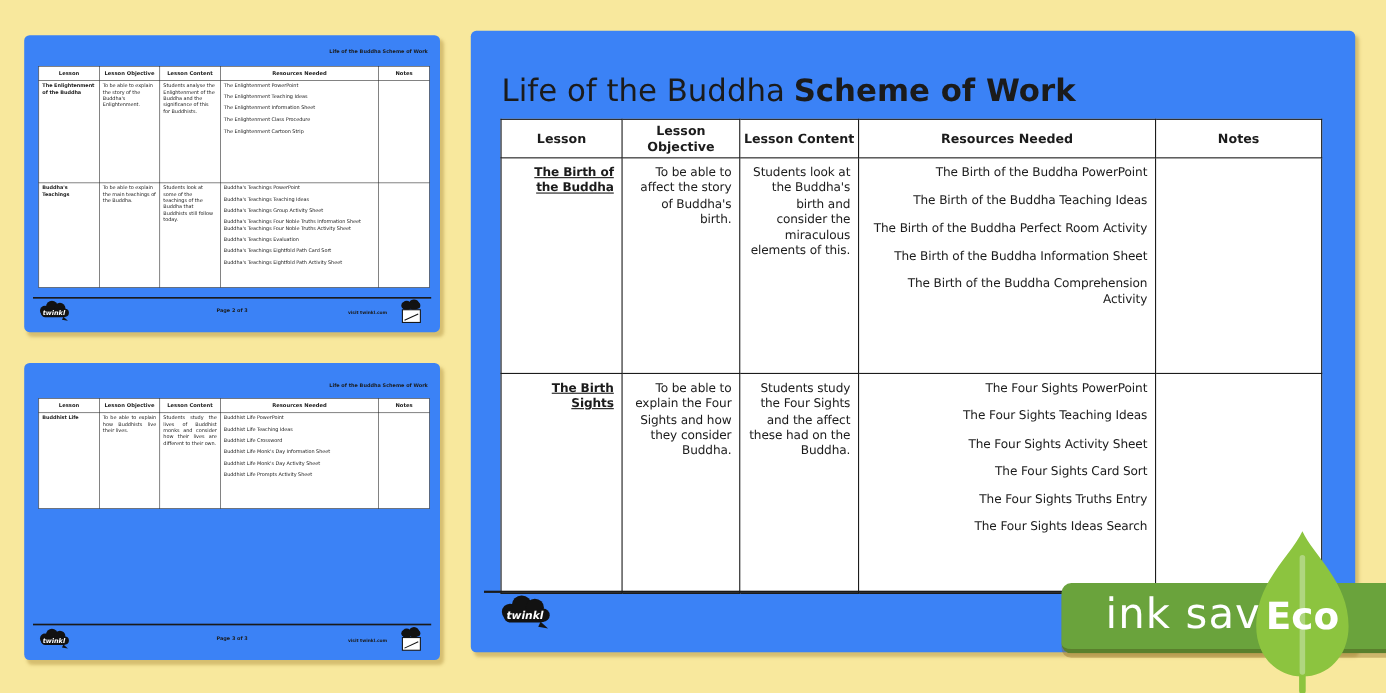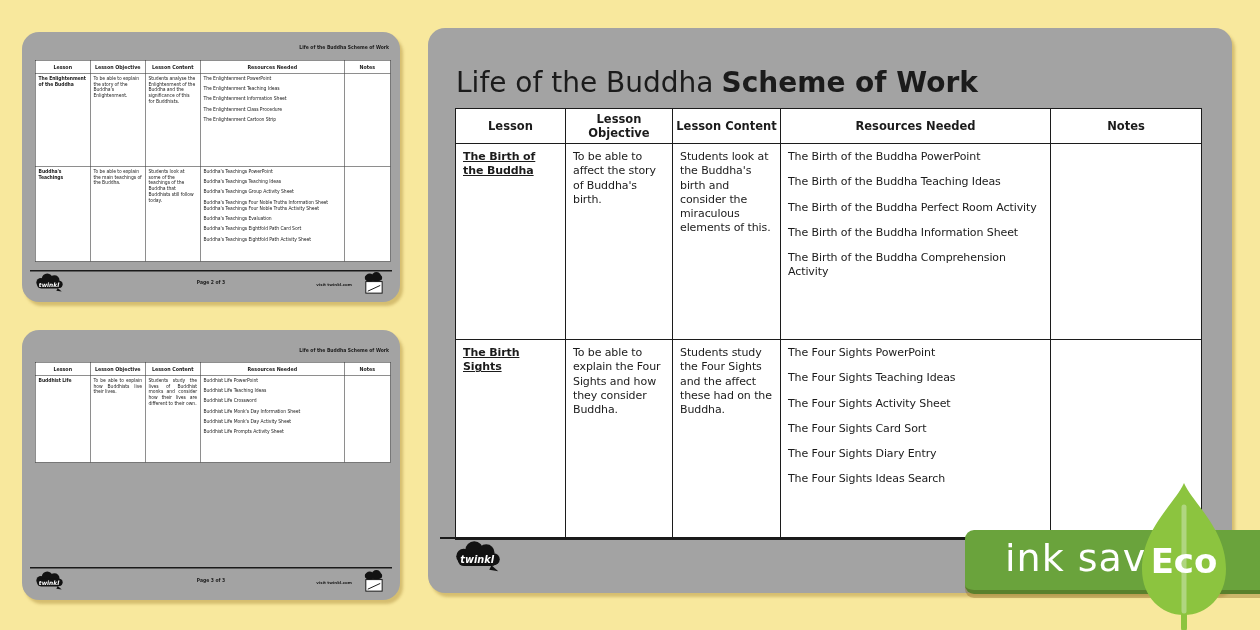--- a/index.html
+++ b/index.html
@@ -3,42 +3,42 @@
 <meta charset="utf-8">
 <style>
   * { margin:0; padding:0; box-sizing:border-box; }
   html,body { width:1260px; height:630px; }
   body {
     position:relative; overflow:hidden;
     background:#f8e89d;
     font-family:"DejaVu Sans", sans-serif;
     color:#1b1b1b;
   }
-  .page { position:absolute; background:#a3a3a3; border-radius:17px;
+  .page { position:absolute; background:#3b82f6; border-radius:5px;
           box-shadow:3px 4px 3px rgba(150,112,30,.35); }
   .page-main { left:428px; top:28px; width:804px; height:565px; }
   .page-sm { left:22px; width:378px; height:270px; }
   #page2 { top:32px; } #page3 { top:330px; }
   .sm-inner { position:absolute; left:0; top:0; width:756px; height:540px;
               transform:scale(.5); transform-origin:0 0; }
 
   
   table { border-collapse:collapse; table-layout:fixed; background:#fff; }
   th,td { border:1px solid #1c1c1c; vertical-align:top; }
   th { font-weight:bold; text-align:center; vertical-align:middle; padding:3px 2px; }
   td { padding:6px 7px; letter-spacing:-.1px; }
   .lesson-name { font-weight:bold; }
   .res-line { white-space:normal; }
 
   
   .title { position:absolute; left:28px; top:38px; font-size:28px; white-space:nowrap; }
   .title .t-bold { font-weight:bold; margin-left:8px; }
   .page-main .tablewrap { position:absolute; left:27px; top:80px; }
   .page-main th { font-size:11.5px; height:27px; }
-  .page-main td { font-size:11px; line-height:1.3; }
+  .page-main td { font-size:11px; line-height:1.3;text-align:right; }
   .page-main tbody tr:nth-child(1) td { height:196px; }
   .page-main tbody tr:nth-child(2) td { height:200px; }
   .page-main .cell-lesson .lesson-name { text-decoration:underline; }
   .page-main .res-line { margin-bottom:11px; }
   .footer-rule { position:absolute; background:#1a1a1a; }
   .page-main .footer-rule { left:12px; right:12px; top:509px; height:2px; }
   .page-main .logo { position:absolute; left:26px; top:512px; width:48px; height:34px; }
   .page-main .pageno { position:absolute; left:0; right:0; top:524px; text-align:center;
                        font-size:9px; font-weight:bold; }
 
@@ -254,21 +254,21 @@
           </tr>
           <tr>
             <td class="cell-lesson"><span class="lesson-name">The Birth Sights</span></td>
             <td class="cell-objective">To be able to explain the Four Sights and how they consider Buddha.</td>
             <td class="cell-content">Students study the Four Sights and the affect these had on the Buddha.</td>
             <td class="cell-resources">
               <div class="res-line">The Four Sights PowerPoint</div>
               <div class="res-line">The Four Sights Teaching Ideas</div>
               <div class="res-line">The Four Sights Activity Sheet</div>
               <div class="res-line">The Four Sights Card Sort</div>
-              <div class="res-line">The Four Sights Diary Entry</div>
+              <div class="res-line">The Four Sights Truths Entry</div>
               <div class="res-line">The Four Sights Ideas Search</div>
             </td>
             <td class="cell-notes"></td>
           </tr>
         </tbody>
       </table>
     </div>
   <div class="footer-rule"></div>
   <svg class="logo" viewBox="0 0 64 44">
     <g fill="#121212">

